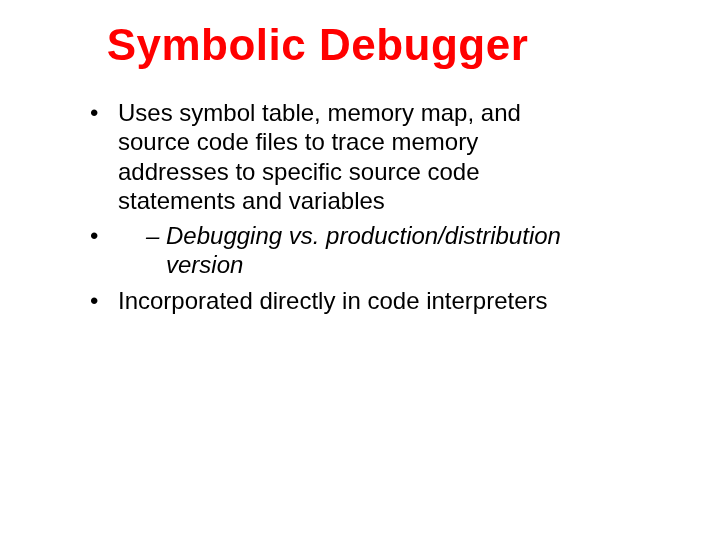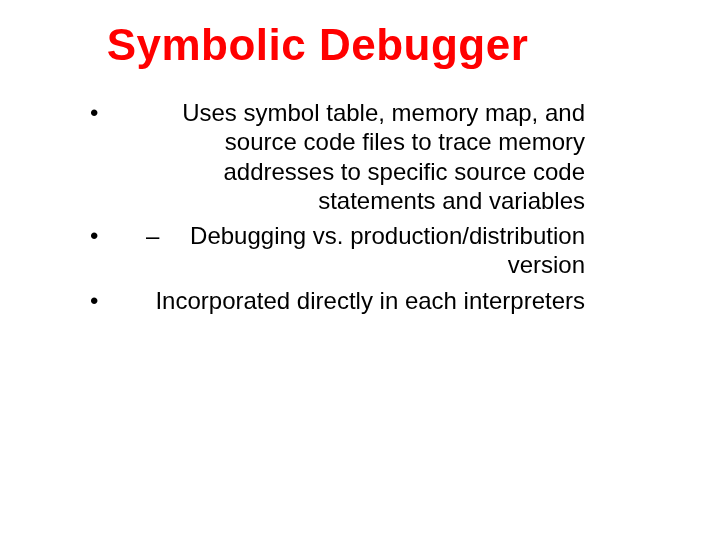--- a/index.html
+++ b/index.html
@@ -29,33 +29,33 @@
     list-style: none;
     margin: 0;
     padding: 0 0 0 40px;
     font-size: 24px;
     line-height: 1.22;
   }
   ul.top > li {
     position: relative;
     padding-left: 28px;
     margin-bottom: 6px;
-    text-align: right;
   }
   ul.top > li::before {
     content: "•";
     position: absolute;
     left: 0;
     top: 0;
     font-size: 24px;
   }
   ul.sub {
     list-style: none;
     margin: 4px 0 0 0;
     padding: 0 0 0 28px;
+    font-style: italic;
   }
   ul.sub > li {
     position: relative;
     padding-left: 20px;
   }
   ul.sub > li::before {
     content: "–";
     position: absolute;
     left: 0;
     top: 0;
@@ -71,16 +71,16 @@
       <span>Uses symbol table, memory map, and source code files to trace memory addresses to specific source code statements and variables</span>
     </li>
     <li>
       <ul class="sub">
         <li>
           <span>Debugging vs. production/distribution version</span>
         </li>
       </ul>
     </li>
     <li>
-      <span>Incorporated directly in each interpreters</span>
+      <span>Incorporated directly in code interpreters</span>
     </li>
   </ul>
 </div>
 
 </body></html>

